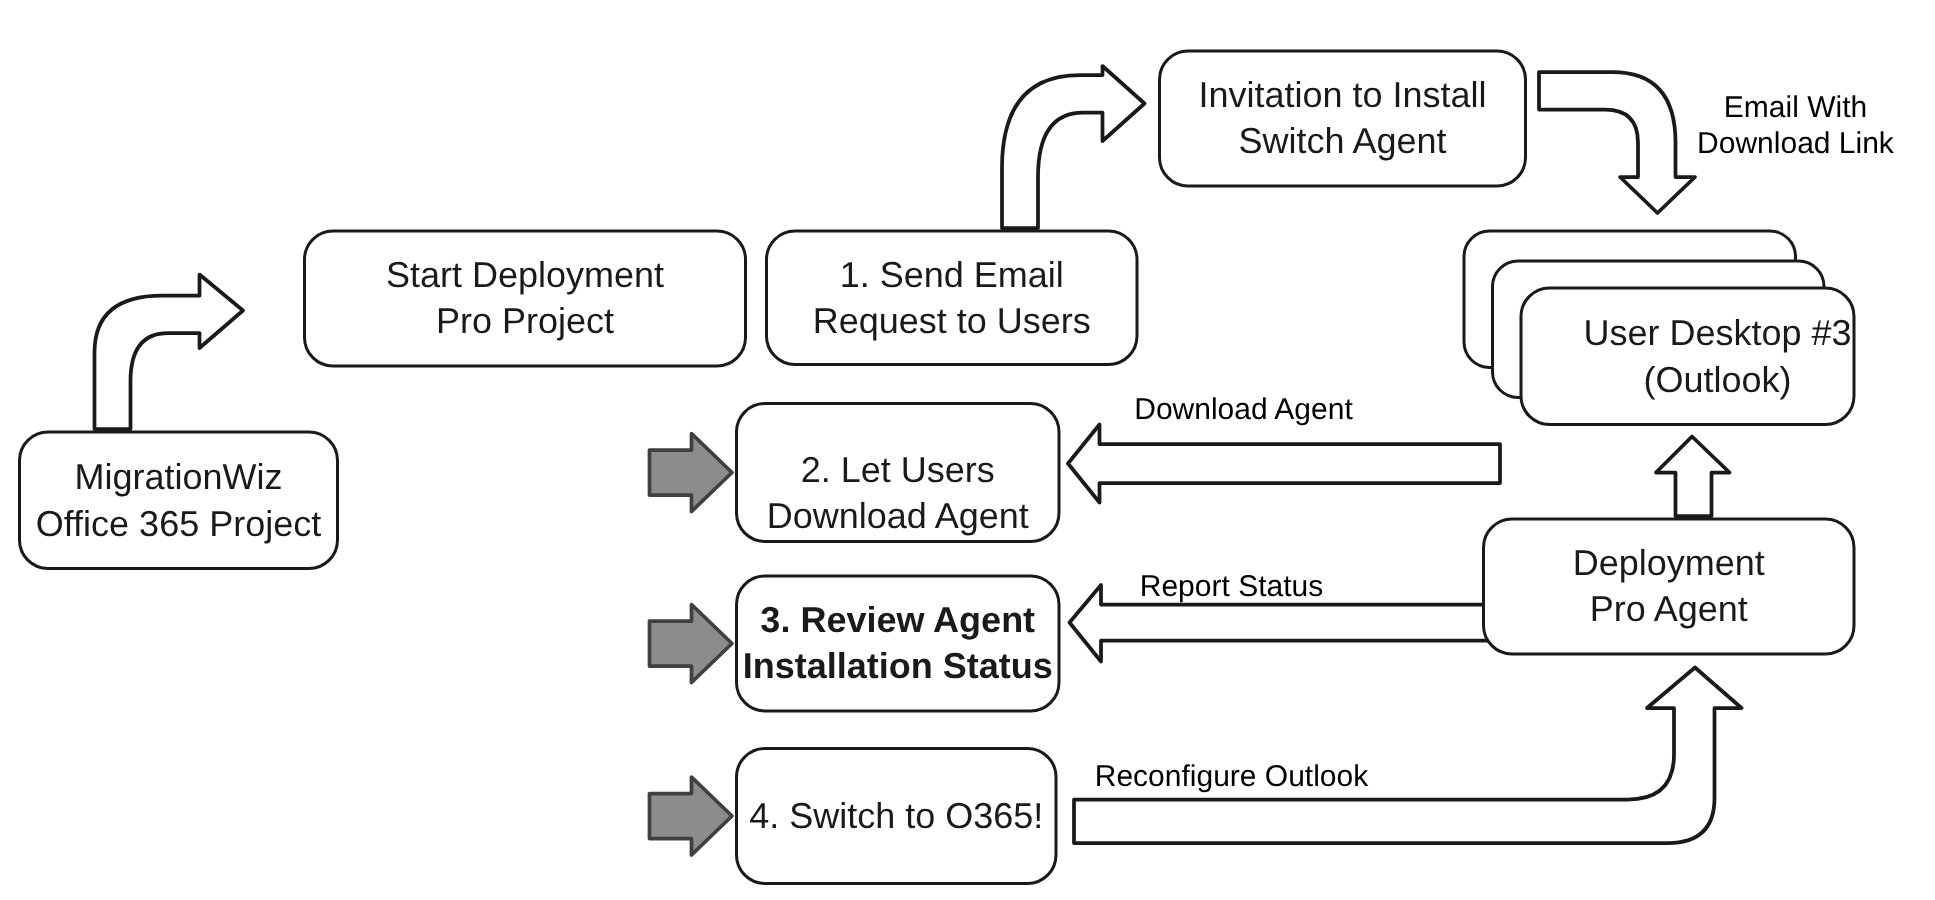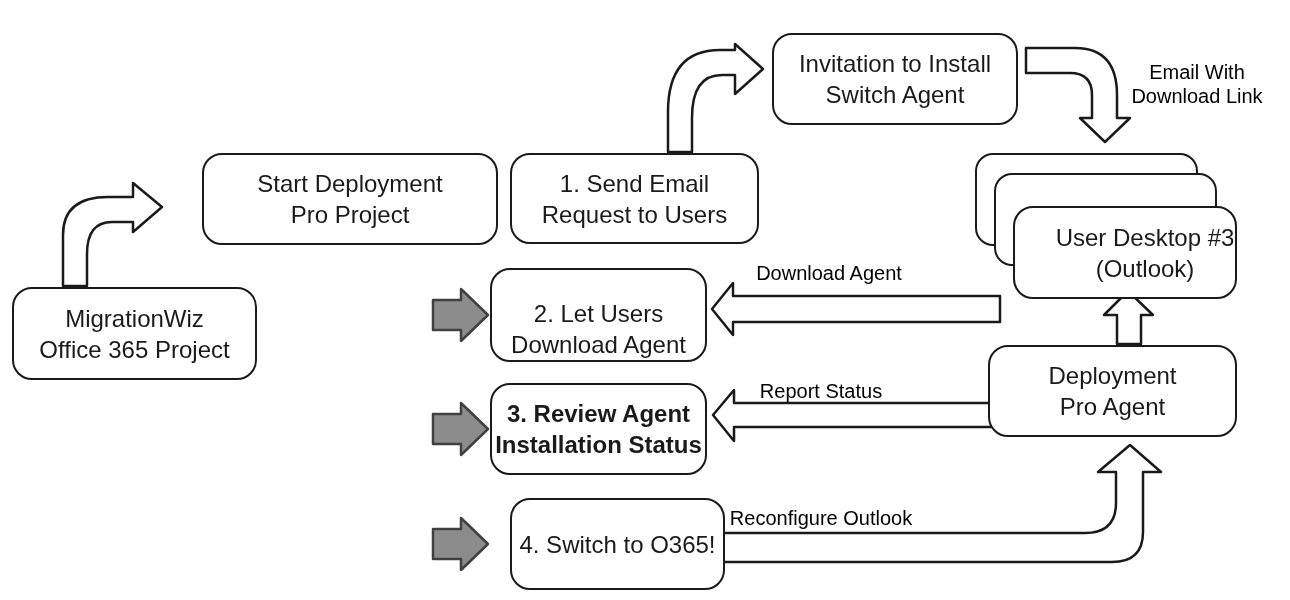--- a/index.html
+++ b/index.html
@@ -92,56 +92,56 @@
 
     <polygon class="step-arrow" points="433,183 461,183 461,172 488,198 461,224 461,213 433,213"></polygon>
     <polygon class="step-arrow" points="433,300 461,300 461,289 488,315 461,341 461,330 433,330"></polygon>
     <polygon class="step-arrow" points="433,414 461,414 461,403 488,429 461,455 461,444 433,444"></polygon>
     <polygon class="step-arrow" points="433,529 461,529 461,518 488,544 461,570 461,559 433,559"></polygon>
   </svg>
 
   <div class="stack-card" style="left:975px; top:153px; width:223px; height:93px; z-index:2;"></div>
   <div class="stack-card" style="left:994px; top:173px; width:223px; height:93px; z-index:3;"></div>
 
-  <div class="node" style="left:12px; top:287px; width:245px; height:93px;">
+  <div class="node" style="left:12px; top:287px; width:214px; height:93px;">
     <span>MigrationWiz
 Office 365 Project</span>
   </div>
 
   <div class="node" style="left:165px; top:153px; width:296px; height:92px;margin-left:37px;">
     <span>Start Deployment
 Pro Project</span>
   </div>
 
   <div class="node" style="left:498px; top:153px; width:249px; height:91px;margin-left:12px;">
     <span>1. Send Email
 Request to Users</span>
   </div>
 
   <div class="node" style="left:772px; top:33px; width:246px; height:92px;">
     <span>Invitation to Install
 Switch Agent</span>
   </div>
 
-  <div class="node" style="left:1013px; top:206px; width:224px; height:93px; z-index:4;padding-left:40px;">
+  <div class="node" style="left:1013px; top:191px; width:224px; height:93px; z-index:4;padding-left:40px;">
     <span>User Desktop #3
 (Outlook)</span>
   </div>
 
   <div class="node" style="left:490px; top:268px; width:217px; height:94px;align-items:flex-end;">
     <span>2. Let Users
 Download Agent</span>
   </div>
 
   <div class="node" style="left:490px; top:383px; width:217px; height:92px;font-weight:bold;">
     <span>3. Review Agent
 Installation Status</span>
   </div>
 
-  <div class="node" style="left:490px; top:498px; width:215px; height:92px;margin-left:20px;">
+  <div class="node" style="left:490px; top:498px; width:215px; height:92px;">
     <span>4. Switch to O365!</span>
   </div>
 
   <div class="node" style="left:988px; top:345px; width:249px; height:92px;">
     <span>Deployment
 Pro Agent</span>
   </div>
 
   <div class="edge-label" style="left:1112px; top:60px; width:170px;">Email With
 Download Link</div>

